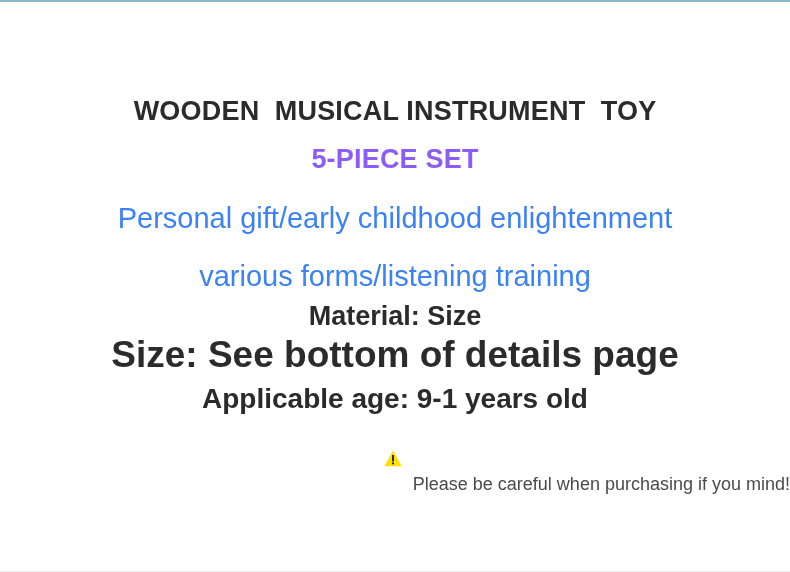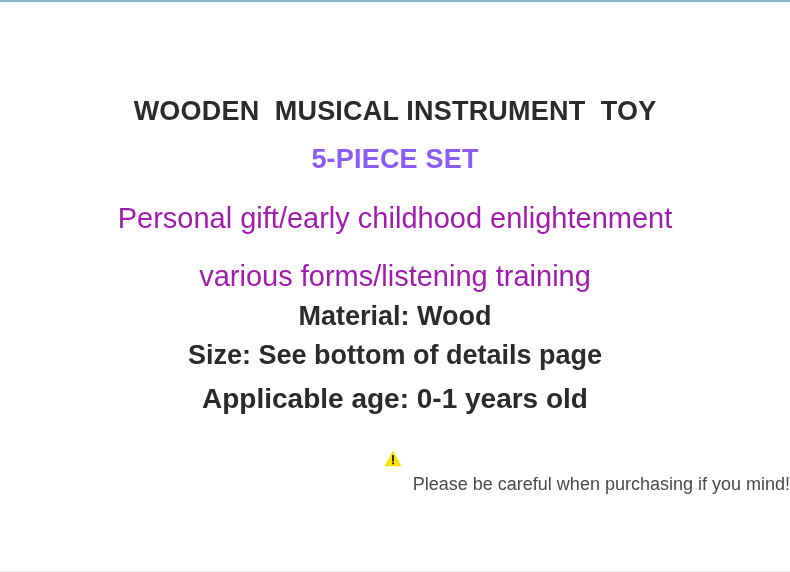--- a/index.html
+++ b/index.html
@@ -60,38 +60,38 @@
     line-height: 32px;
   }
 
   
   .subtitle {
     position: absolute;
     left: 0;
     width: 790px;
     font-size: 29px;
     font-weight: 400;
-    color: #a21caf;
+    color: #3b82f6;
     line-height: 34px;
     white-space: pre;
   }
   .subtitle-1 { top: 199px; }
   .subtitle-2 { top: 257px; }
 
   
   .spec {
     position: absolute;
     left: 0;
     width: 790px;
     font-weight: 700;
     color: #2b2b2b;
     white-space: pre;
   }
   .spec-material { top: 298px; font-size: 27px; line-height: 32px; }
-  .spec-size     { top: 337px; font-size: 27px; line-height: 32px; }
+  .spec-size     { top: 337px; font-size: 37px; line-height: 32px; }
   .spec-age      { top: 380px; font-size: 28px; line-height: 34px; }
 
   
   .note-block {
     position: absolute;
     left: 0;
     top: 444px;
     width: 790px;
     text-align: center;
   }
@@ -128,25 +128,25 @@
   <div class="content">
 
     <div class="title-line-1">WOODEN  MUSICAL INSTRUMENT  TOY</div>
 
     <div class="title-line-2">5-PIECE SET</div>
 
     <div class="subtitle subtitle-1">Personal gift/early childhood enlightenment</div>
 
     <div class="subtitle subtitle-2">various forms/listening training</div>
 
-    <div class="spec spec-material">Material: Wood</div>
+    <div class="spec spec-material">Material: Size</div>
 
     <div class="spec spec-size">Size: See bottom of details page</div>
 
-    <div class="spec spec-age">Applicable age: 0-1 years old</div>
+    <div class="spec spec-age">Applicable age: 9-1 years old</div>
 
     <div class="note-block">
       <span class="note-line note-line-1"><span class="warn-icon"><svg width="18" height="17" viewBox="0 0 18 17" xmlns="http://www.w3.org/2000/svg">
               <polygon points="9,0.6 17.6,16.2 0.4,16.2" fill="#ffe000"></polygon>
               <rect x="8.1" y="5.0" width="1.8" height="6.4" fill="#1a1a1a"></rect>
               <rect x="8.1" y="12.4" width="1.8" height="1.9" fill="#1a1a1a"></rect>
             </svg></span></span>
       <span class="note-line note-line-2">Please be careful when purchasing if you mind!</span>
     </div>
 

